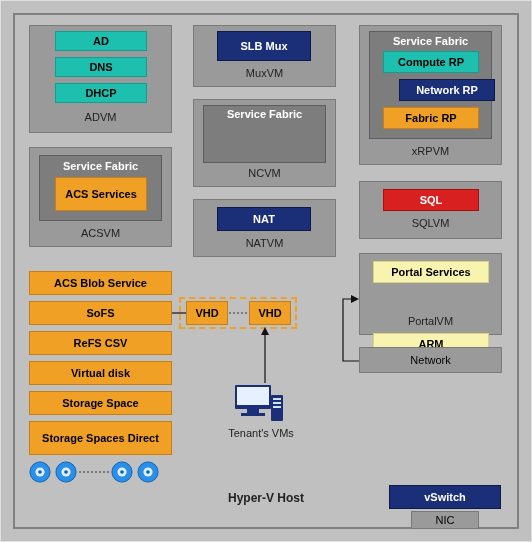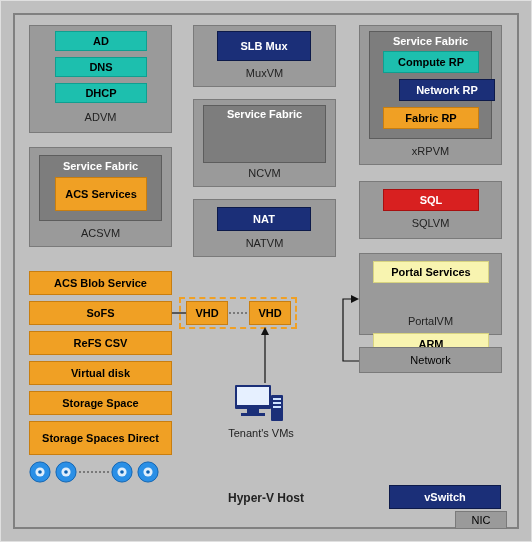--- a/index.html
+++ b/index.html
@@ -197,17 +197,17 @@
   <svg style="left:336px; top:292px; width:24px; height:70px;">
     <path d="M22 68 L6 68 L6 6 L16 6" fill="none" stroke="#111" stroke-width="1.2"></path>
     <polygon points="22,6 14,2 14,10" fill="#111"></polygon>
   </svg>
 
   <div class="label-plain" style="left:200px; top:490px; width:130px; font-weight:700; font-size:12px;">Hyper-V Host</div>
 
   <div class="block navy-box" style="left:388px; top:484px; width:112px; height:24px;">
       <span>vSwitch</span>
     </div>
-  <div class="block gray-box" style="left:410px; top:510px; width:52px; height:18px;margin-left:44px;">
+  <div class="block gray-box" style="left:410px; top:510px; width:68px; height:18px;">
       <span>NIC</span>
     </div>
 
 </div>
 
 </body></html>

